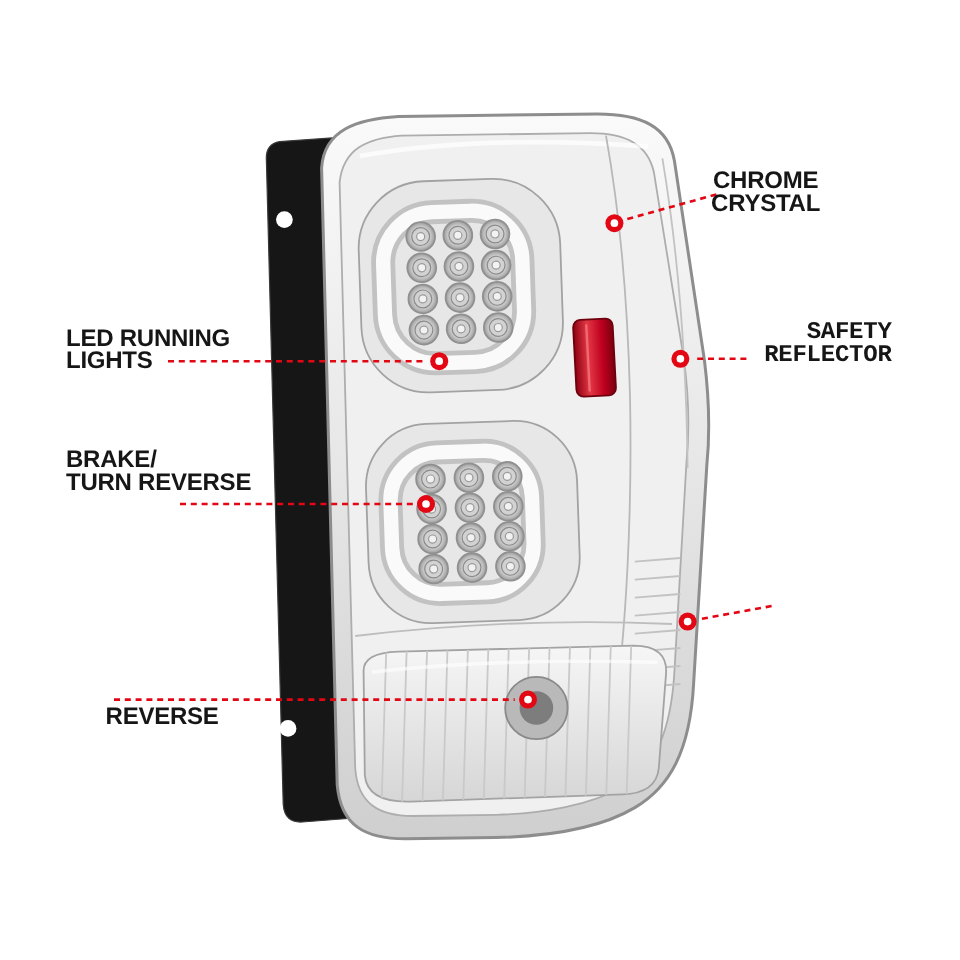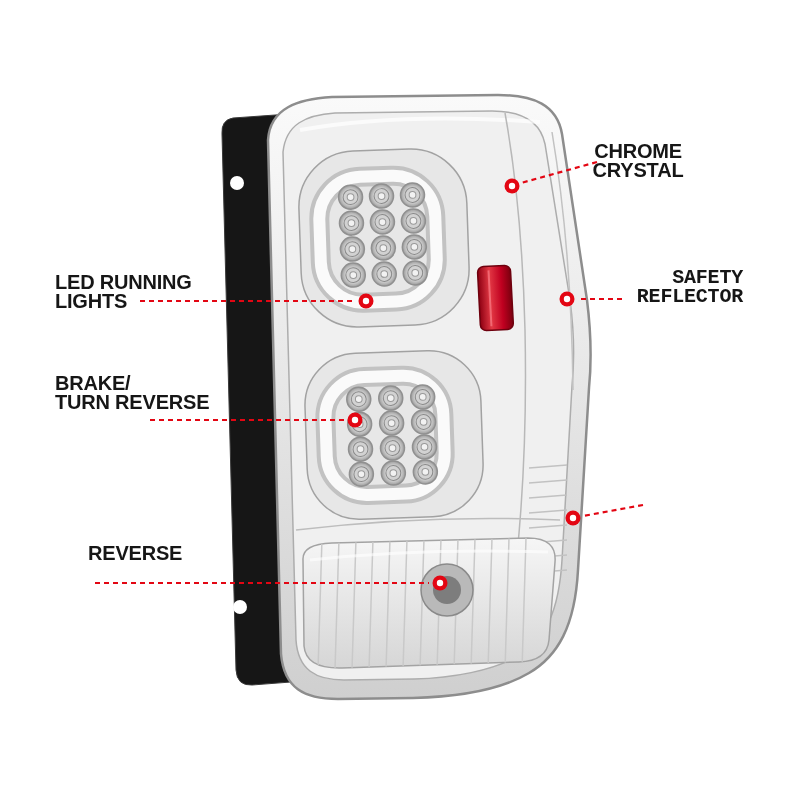--- a/index.html
+++ b/index.html
@@ -252,17 +252,17 @@
     <span>SAFETY</span>
     <span>REFLECTOR</span>
   </div>
 
   <div class="callout" style="left:55px;top:374px;">
     <span>BRAKE/</span>
     <span>TURN REVERSE</span>
   </div>
 
 
-  <div class="callout" style="left:88px;top:544px;">
+  <div class="callout" style="left:88px;top:588px;">
     <span>REVERSE</span>
   </div>
 
 </div>
 
 </body></html>

